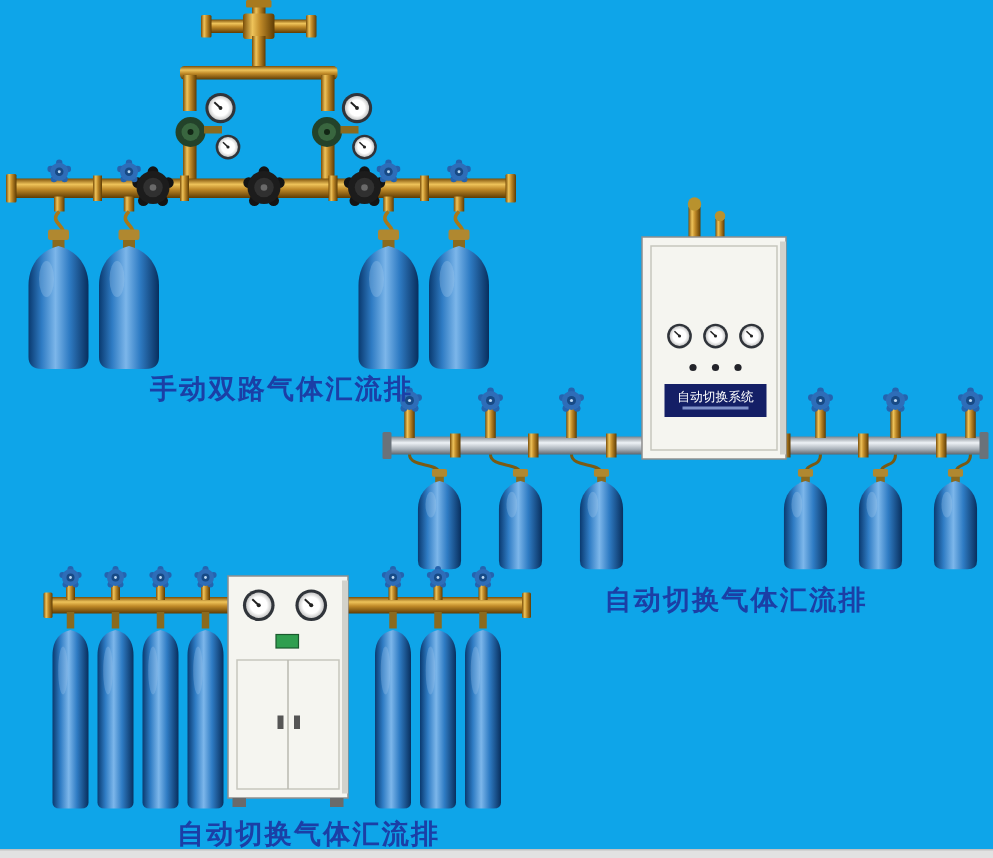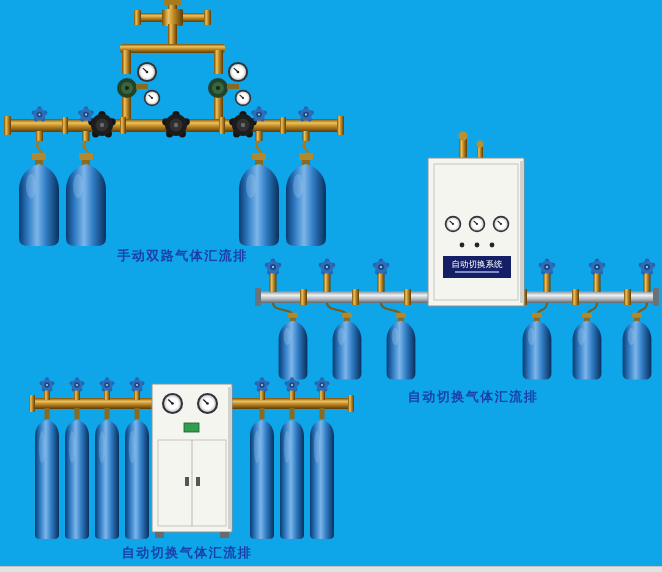--- a/index.html
+++ b/index.html
@@ -10,21 +10,21 @@
   }
   .stage{
     position:relative;width:662px;height:572px;
     background:#0ea5e9;overflow:hidden;
   }
   .art{position:absolute;left:0;top:0;}
   .caption{
     position:absolute;
     text-align:center;
     font-weight:bold;
-    font-size:13px;
+    font-size:18px;
     letter-spacing:1.5px;
     color:#1b3fa6;
     white-space:nowrap;
   }
   #cap1{left:100px;top:247px;width:165px;}
   #cap2{left:403px;top:388px;width:140px;}
   #cap3{left:118px;top:544px;width:138px;}
   .bottom-strip{
     position:absolute;left:0;bottom:0;width:662px;height:5px;
     background:#e2e2e2;border-top:1px solid #c2c2c2;

